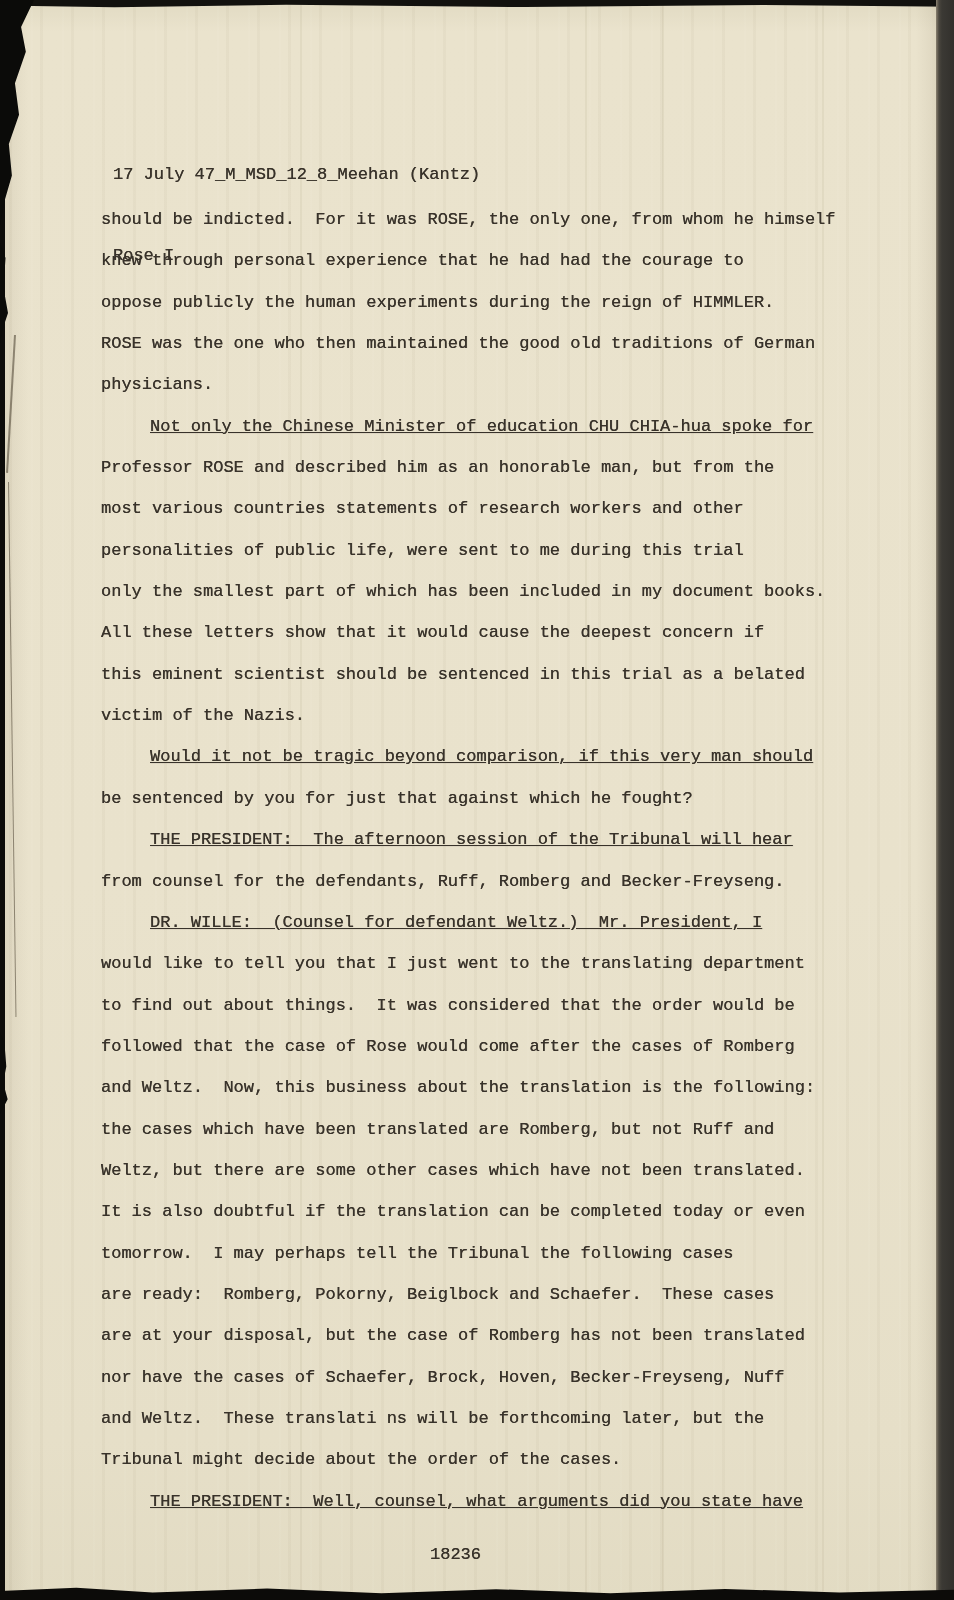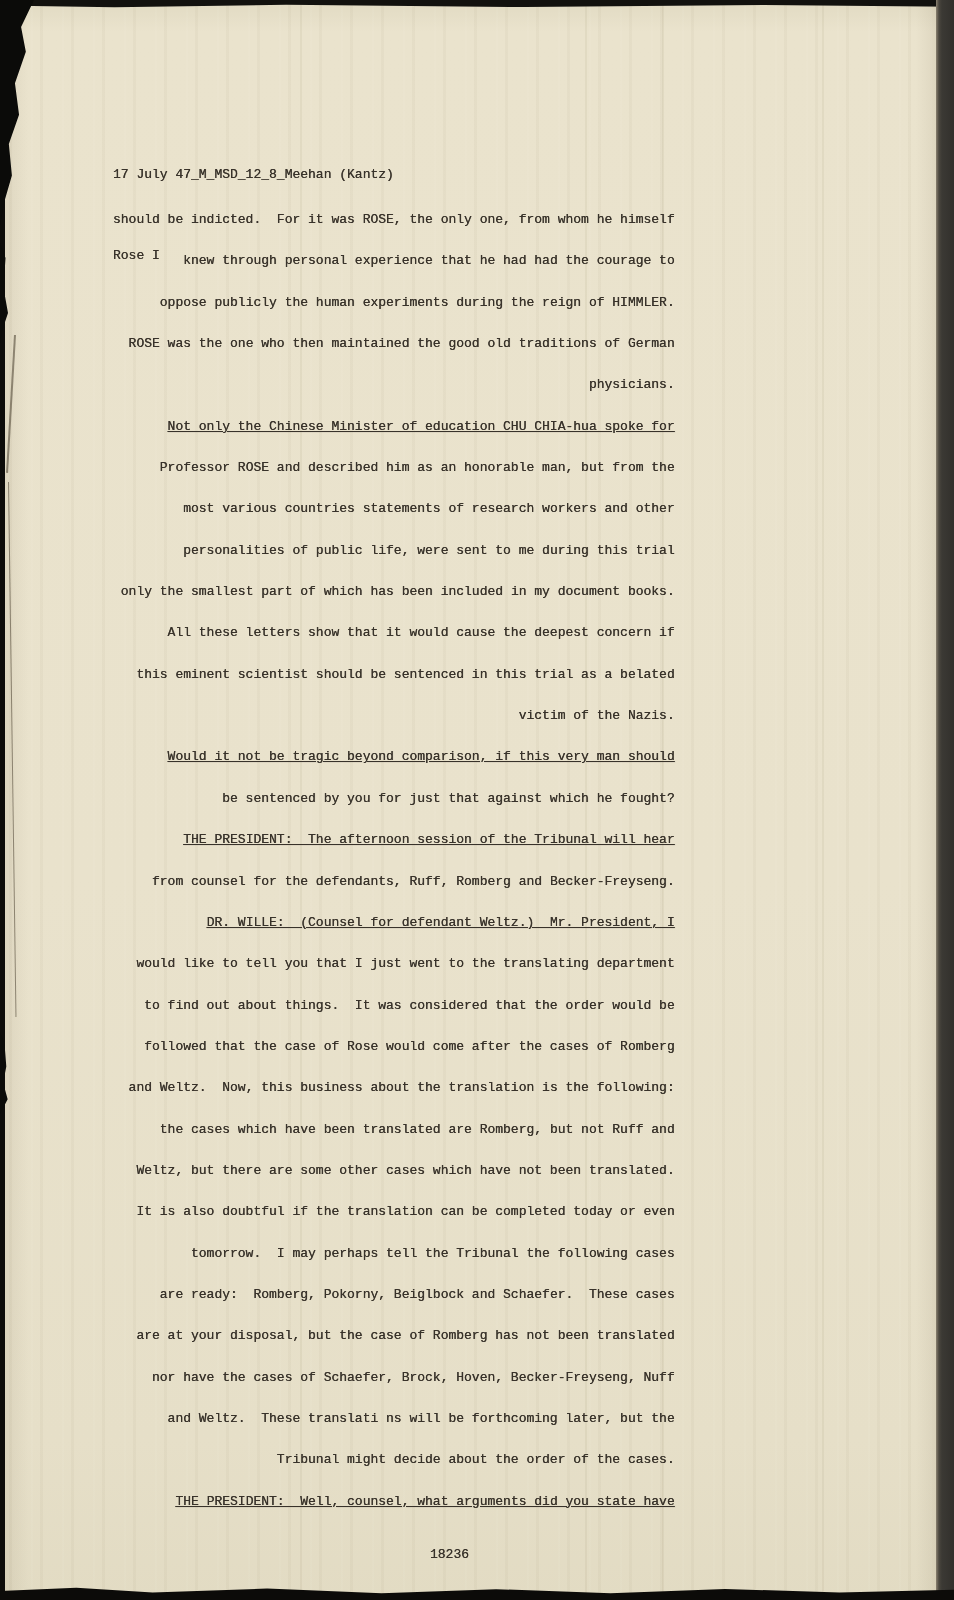--- a/index.html
+++ b/index.html
@@ -14,25 +14,25 @@
       linear-gradient(90deg, rgba(90,75,50,.10) 0, rgba(90,75,50,0) 3%, rgba(90,75,50,0) 96%, rgba(90,75,50,.16) 100%),
       repeating-linear-gradient(90deg, rgba(255,252,240,.05) 0 2px, rgba(0,0,0,0) 2px 9px, rgba(110,95,60,.045) 9px 12px, rgba(0,0,0,0) 12px 31px),
       linear-gradient(180deg, #e1dac2 0, #eae3cd 2%, var(--paper,#e9e2cc) 55%, #e6dfc8 90%, #e2dbc3 100%);
   }
   .streak{position:absolute;top:0;height:100%;width:2px;background:rgba(120,100,60,.07);}
   .s1{left:300px}.s2{left:585px}.s3{left:662px}.s4{left:822px}
 
   
   .typed{
     position:absolute;color:var(--ink,#38322a);
-    font-size:13px;white-space:pre;
+    font-size:17px;white-space:pre;
     text-shadow:0 0 .6px rgba(56,50,42,.85), .4px .3px 0 rgba(56,50,42,.22);
   }
   .header{left:113px;top:107px;line-height:27px;}
-  .body{left:113px;top:199px;line-height:41.35px;text-align:right;}
+  .body{left:101px;top:199px;line-height:41.35px;}
   .line{white-space:pre;}
   .line.indent{padding-left:49px;text-decoration:underline;}
   .page-number{left:430px;top:1545px;line-height:20px;}
 
   
   .edge-top{position:absolute;left:0;top:0;width:100%;height:8px;background:#12110e;
     clip-path:polygon(0 0,100% 0,100% 85%,80% 62%,55% 88%,30% 60%,12% 90%,0 70%);}
   .edge-left{position:absolute;left:0;top:0;width:5px;height:100%;background:#0d0c0a;}
   .edge-right{position:absolute;top:0;right:0;width:18px;height:100%;
     background:linear-gradient(90deg,#8a8170 0,#4a463e 3px,#3b3934 6px,#32302c 100%);}

